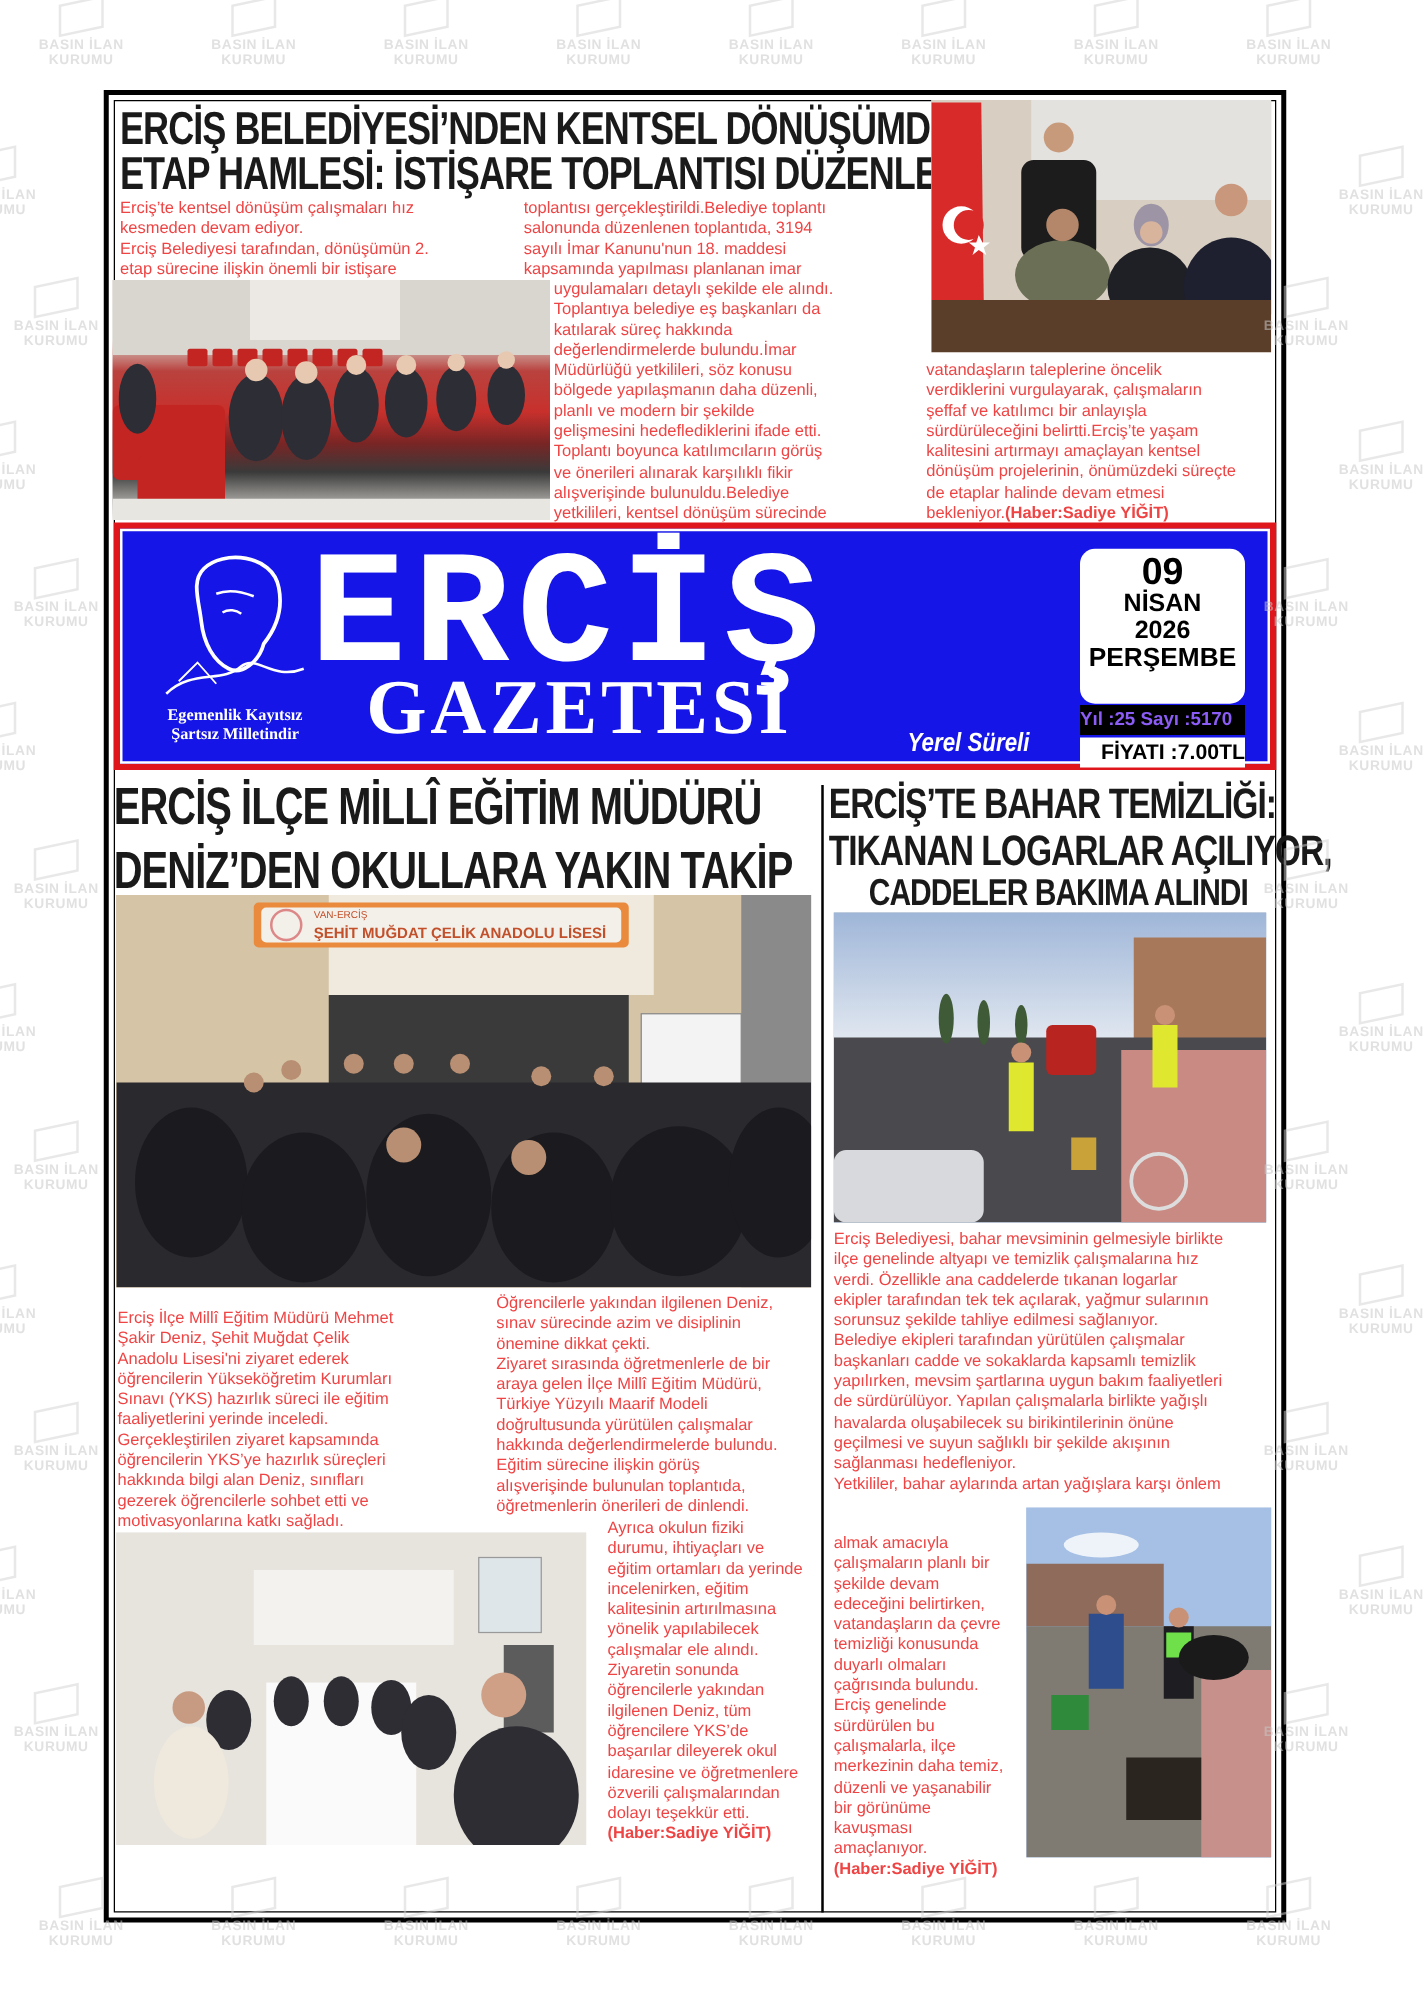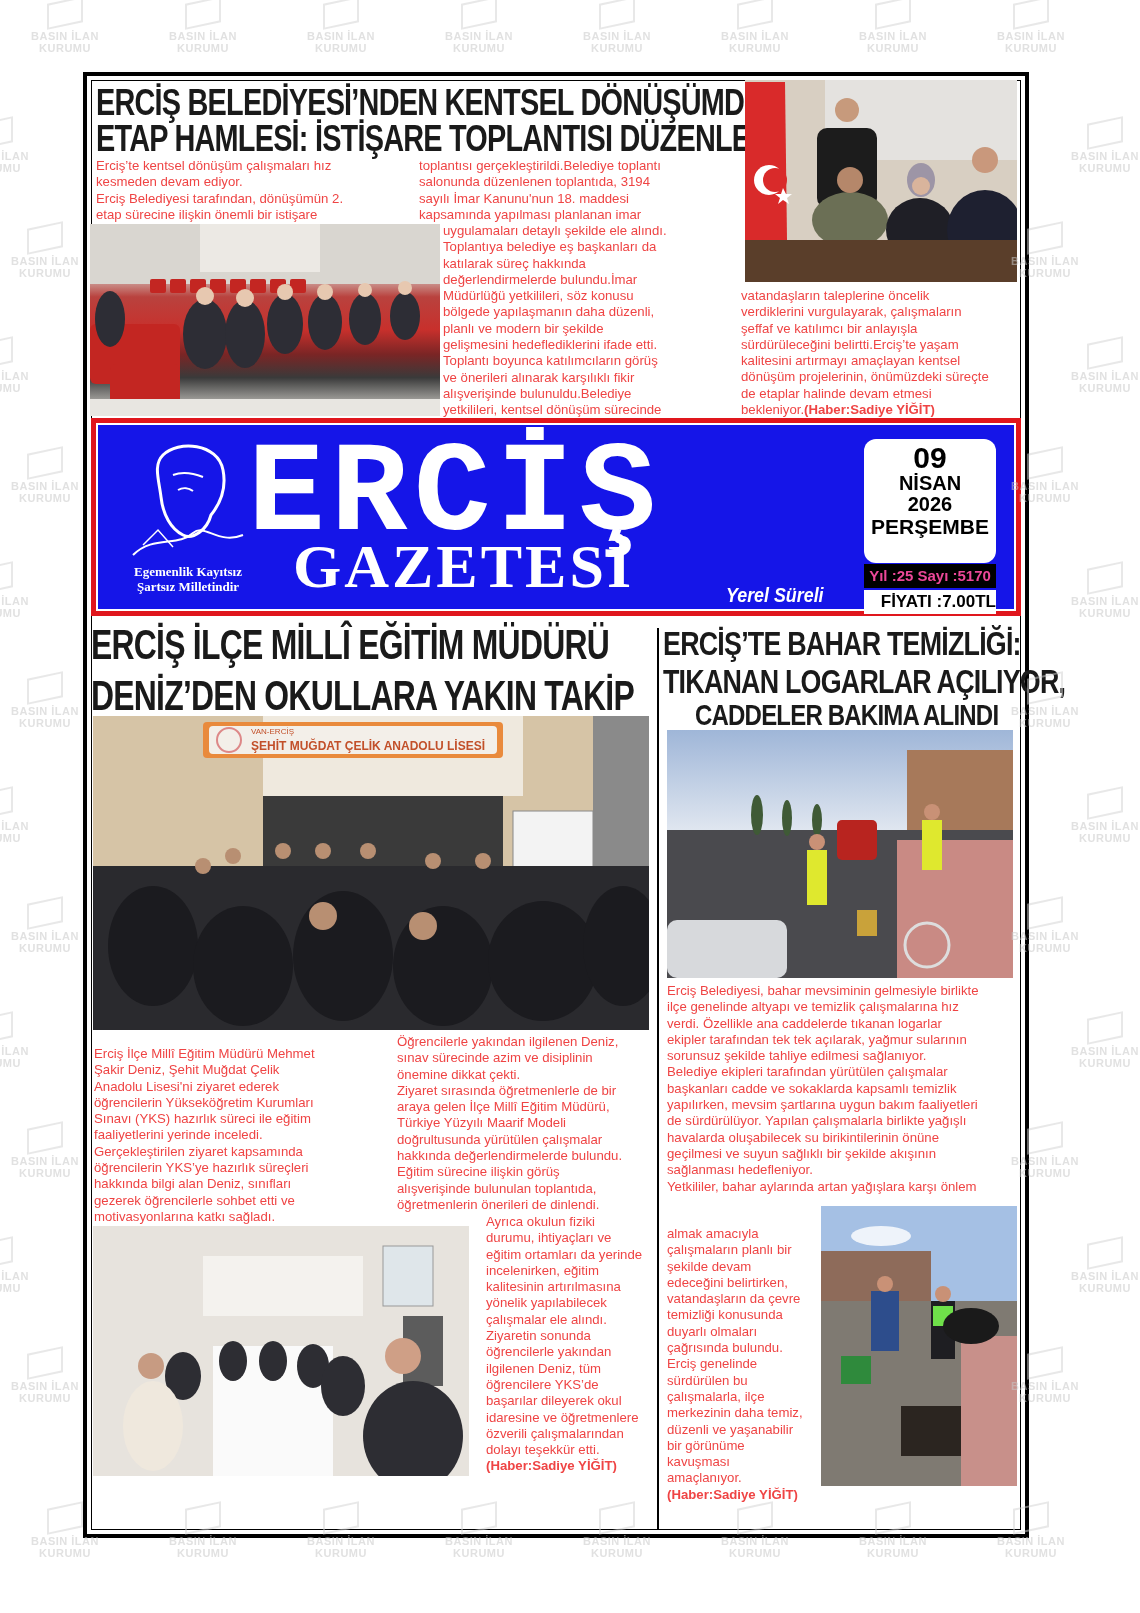--- a/index.html
+++ b/index.html
@@ -37,21 +37,21 @@
   .mast-motto { position: absolute; left: 20px; top: 139px; width: 140px; text-align: center;
                 font-family: "Liberation Serif", serif; font-weight: bold; color: #fff; font-size: 13px; line-height: 15px; }
   .mast-yerel { position: absolute; left: 628px; top: 158px; color: #fff; font-style: italic; font-weight: bold;
                 font-size: 21px; transform: scaleX(0.85); transform-origin: left top; }
   .datebox { position: absolute; left: 766px; top: 14px; width: 132px; height: 124px; background: #fff;
              border-radius: 12px; text-align: center; font-weight: bold; color: #000; }
   .datebox .d { font-size: 30px; line-height: 30px; margin-top: 4px; }
   .datebox .m, .datebox .y { font-size: 20px; line-height: 21px; }
   .datebox .w { font-size: 21px; line-height: 24px; }
   .issue { position: absolute; left: 766px; top: 139px; width: 132px; height: 24px; background: #000;
-           color: #ec4899; font-weight: bold; font-size: 15px; line-height: 24px; text-align: center; }
+           color: #8b5cf6; font-weight: bold; font-size: 15px; line-height: 24px; }
   .price { position: absolute; left: 766px; top: 165px; width: 132px; height: 24px; background: #fff;
            color: #000; font-weight: bold; font-size: 17px; line-height: 24px; text-align: right; }
 
   .vline { position: absolute; background: #000; }
 </style>
 </head>
 <body>
 
 <div id="wm-layer">
     <div class="wm" style="left: 20px; top: 0px;">

